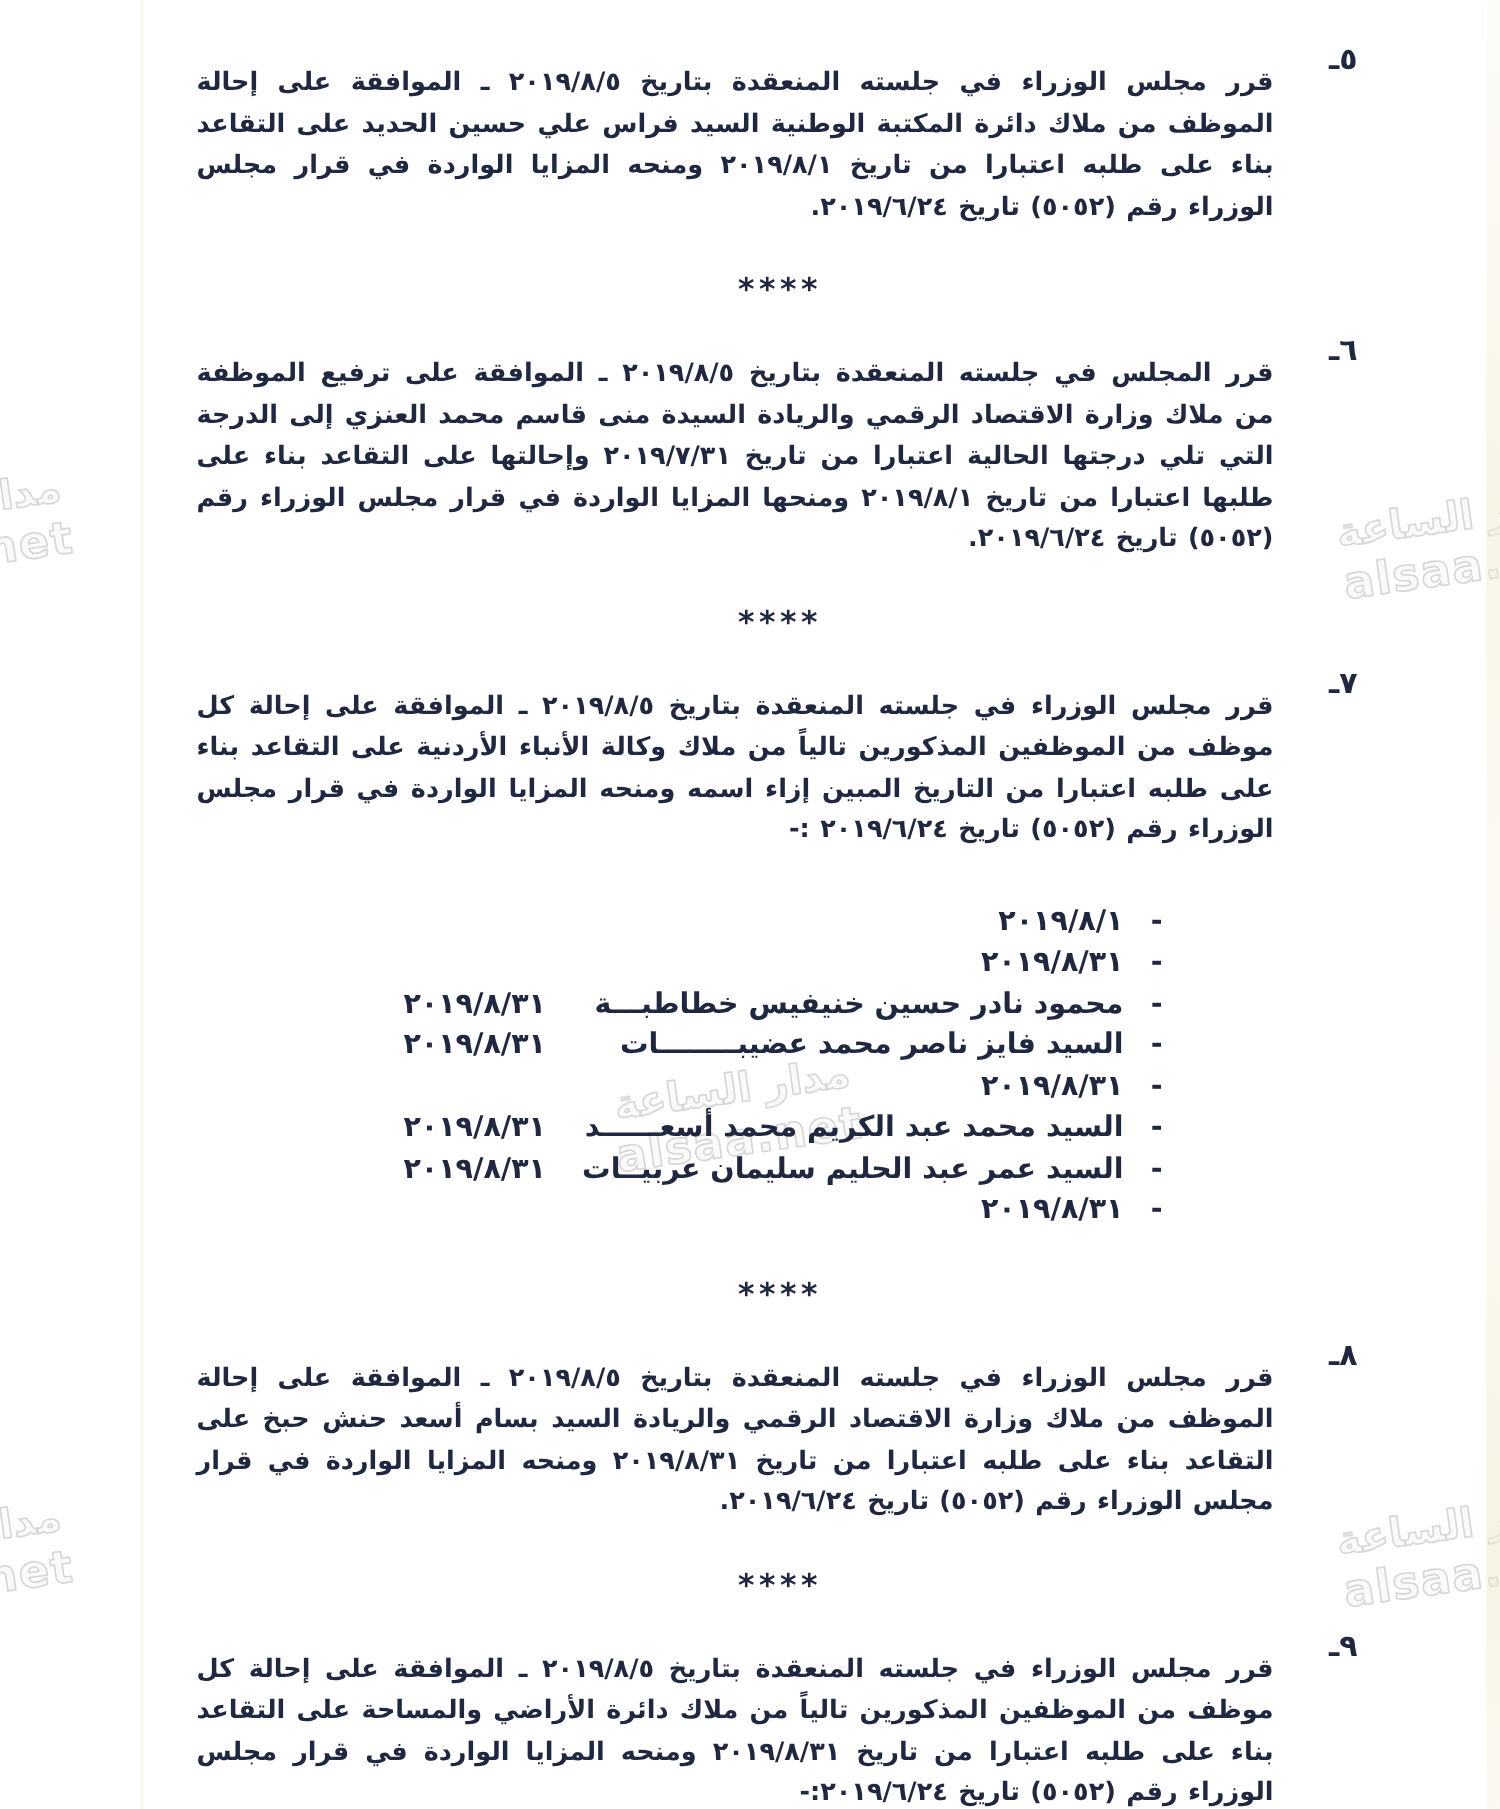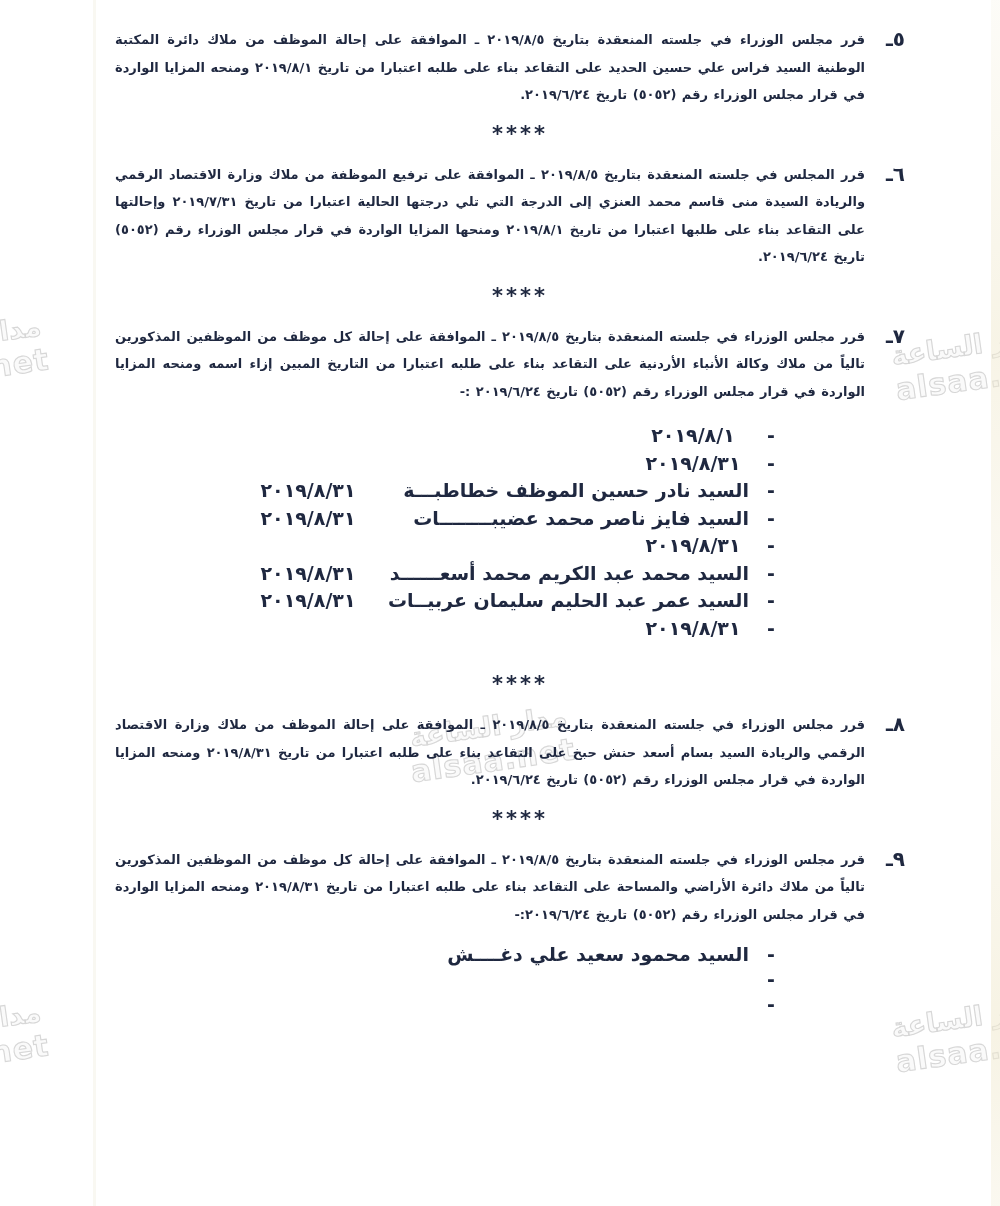--- a/index.html
+++ b/index.html
@@ -49,22 +49,22 @@
     direction:rtl;
     padding:26px 95px 0 115px;
   }
   .item{display:flex;align-items:flex-start;}
   .num{
     flex:0 0 40px;
     font-size:20px;font-weight:bold;
     padding-top:1px;
   }
   .par{
-    flex:1;margin:0;
-    font-size:13px;font-weight:bold;
+    flex:1;margin:16px;
+    font-size:17px;font-weight:bold;
     line-height:27.5px;
     text-align:justify;
     text-align-last:right;
     word-spacing:1px;
   }
   .sep{
     text-align:center;
     font-size:21px;font-weight:bold;
     letter-spacing:3px;
     margin:13px 0 15px 20px;
@@ -73,21 +73,21 @@
   .names{margin:17px 130px 6px 0;}
   .names-tight{margin-top:14px;}
   .name-row{
     display:flex;
     font-size:19px;font-weight:bold;
     line-height:27.5px;
   }
   .names-tight .name-row{line-height:25px;}
   .dash{flex:0 0 26px;}
   .nm{flex:0 0 385px;white-space:nowrap;overflow:hidden;}
-  .dt{flex:0 0 112px;text-align:center;}
+  .dt{flex:0 0 112px;text-align:right;}
 </style>
 </head>
 <body>
 
 <div class="page">
 
   <div class="wm wm-lt">
     <div class="wm-ar">مدار الساعة</div>
     <div class="wm-en">alsaa.net</div>
   </div>
@@ -133,21 +133,21 @@
       <div class="name-row">
         <span class="dash">-</span>
         <span class="dt">٢٠١٩/٨/١</span>
       </div>
       <div class="name-row">
         <span class="dash">-</span>
         <span class="dt">٢٠١٩/٨/٣١</span>
       </div>
       <div class="name-row">
         <span class="dash">-</span>
-        <span class="nm">السيد نادر حسين الموظف خطاطبـــة</span>
+        <span class="nm">محمود نادر حسين خنيفيس خطاطبـــة</span>
         <span class="dt">٢٠١٩/٨/٣١</span>
       </div>
       <div class="name-row">
         <span class="dash">-</span>
         <span class="nm">السيد فايز ناصر محمد عضيبــــــــات</span>
         <span class="dt">٢٠١٩/٨/٣١</span>
       </div>
       <div class="name-row">
         <span class="dash">-</span>
         <span class="dt">٢٠١٩/٨/٣١</span>

